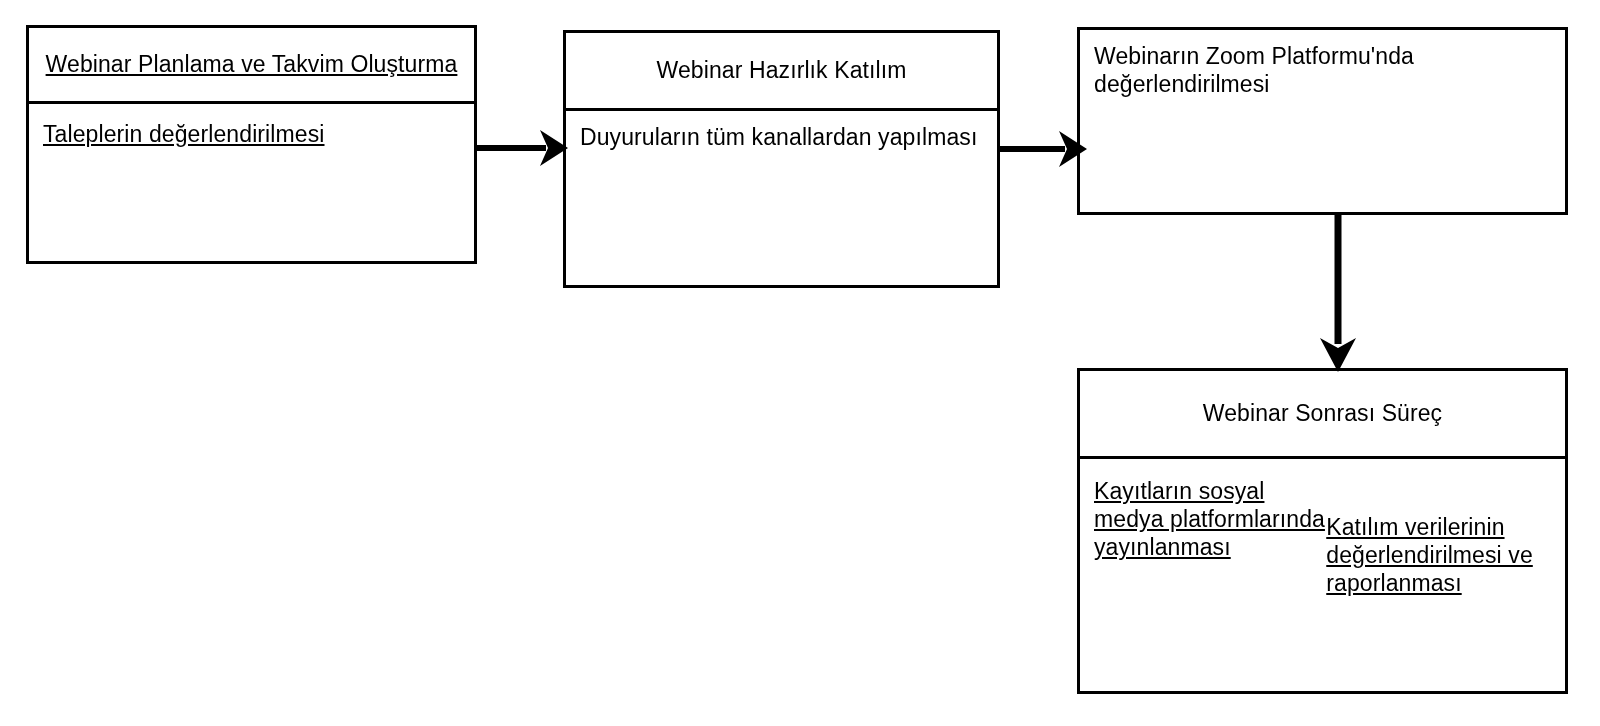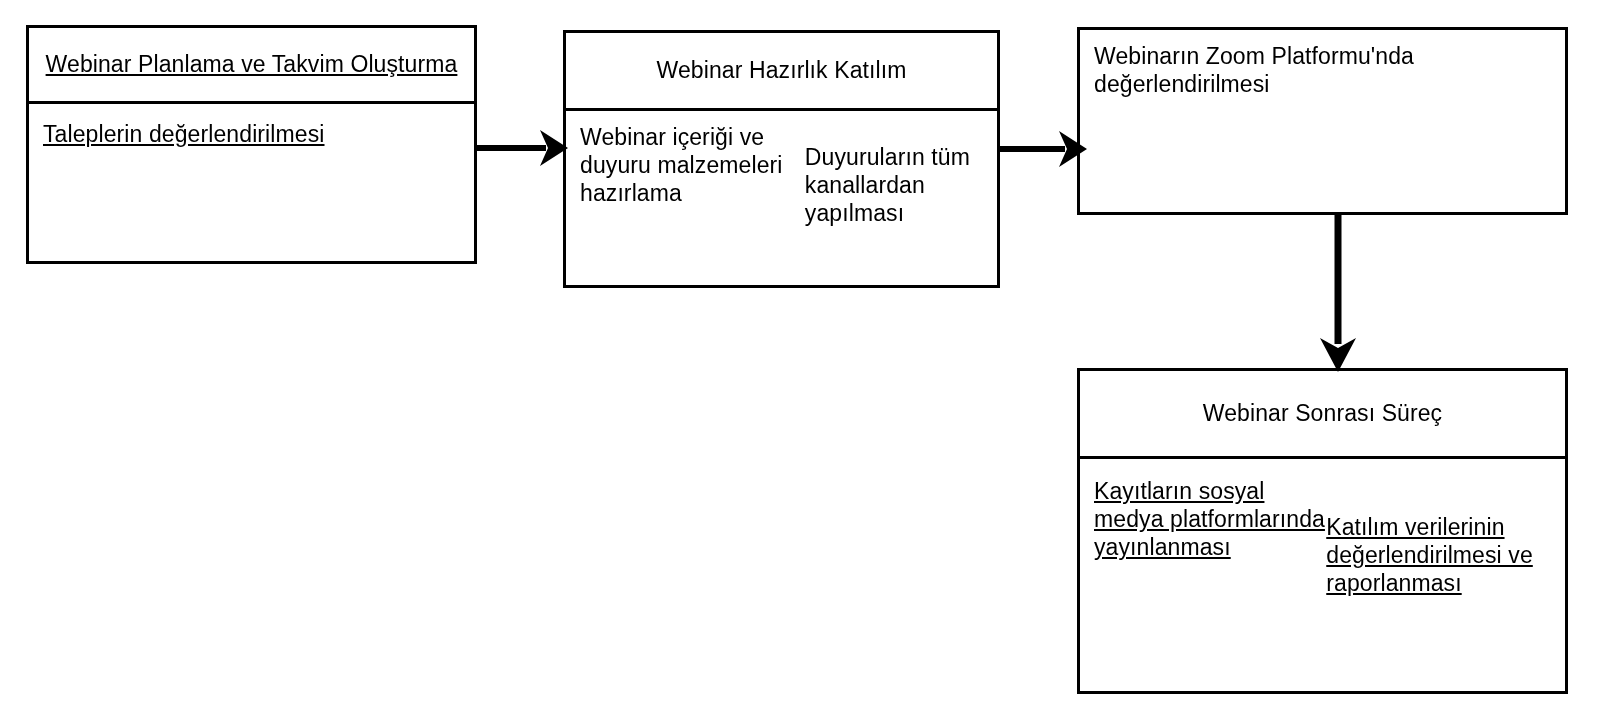--- a/index.html
+++ b/index.html
@@ -94,21 +94,20 @@
   <div class="node" id="node-planlama">
     <div class="node-header">Webinar Planlama ve Takvim Oluşturma</div>
     <div class="node-body">
       <p class="body-item">Taleplerin değerlendirilmesi</p>
     </div>
   </div>
 
   <div class="node" id="node-hazirlik">
     <div class="node-header">Webinar Hazırlık Katılım</div>
     <div class="node-body">
-      <p class="body-item">Webinar içeriği ve duyuru malzemeleri hazırlama</p>
       <p class="body-item">Duyuruların tüm kanallardan yapılması</p>
     </div>
   </div>
 
   <div class="node" id="node-webinar">
     <div class="node-body">
       <p class="body-item">Webinarın Zoom Platformu'nda değerlendirilmesi</p>
     </div>
   </div>
 

